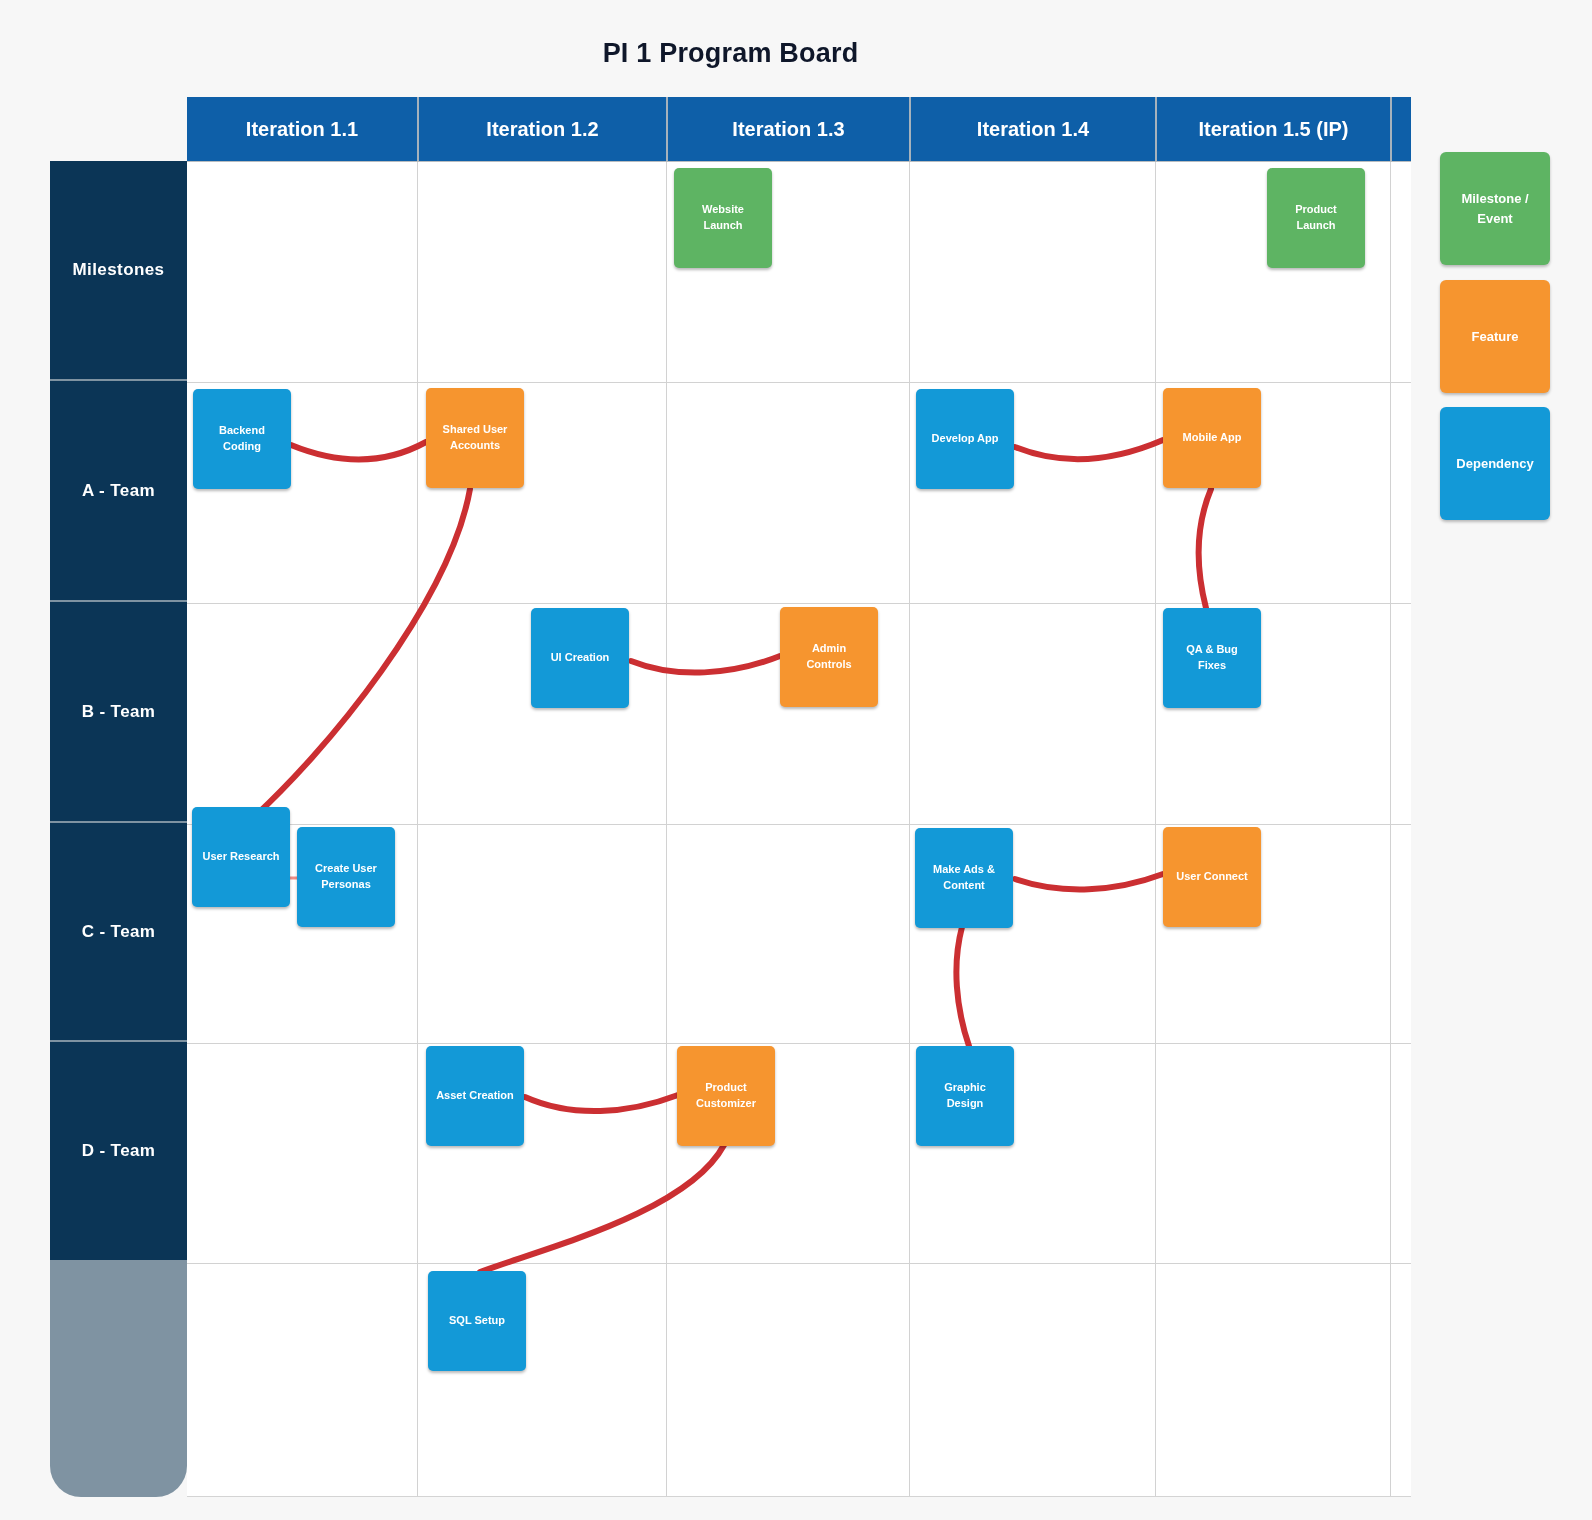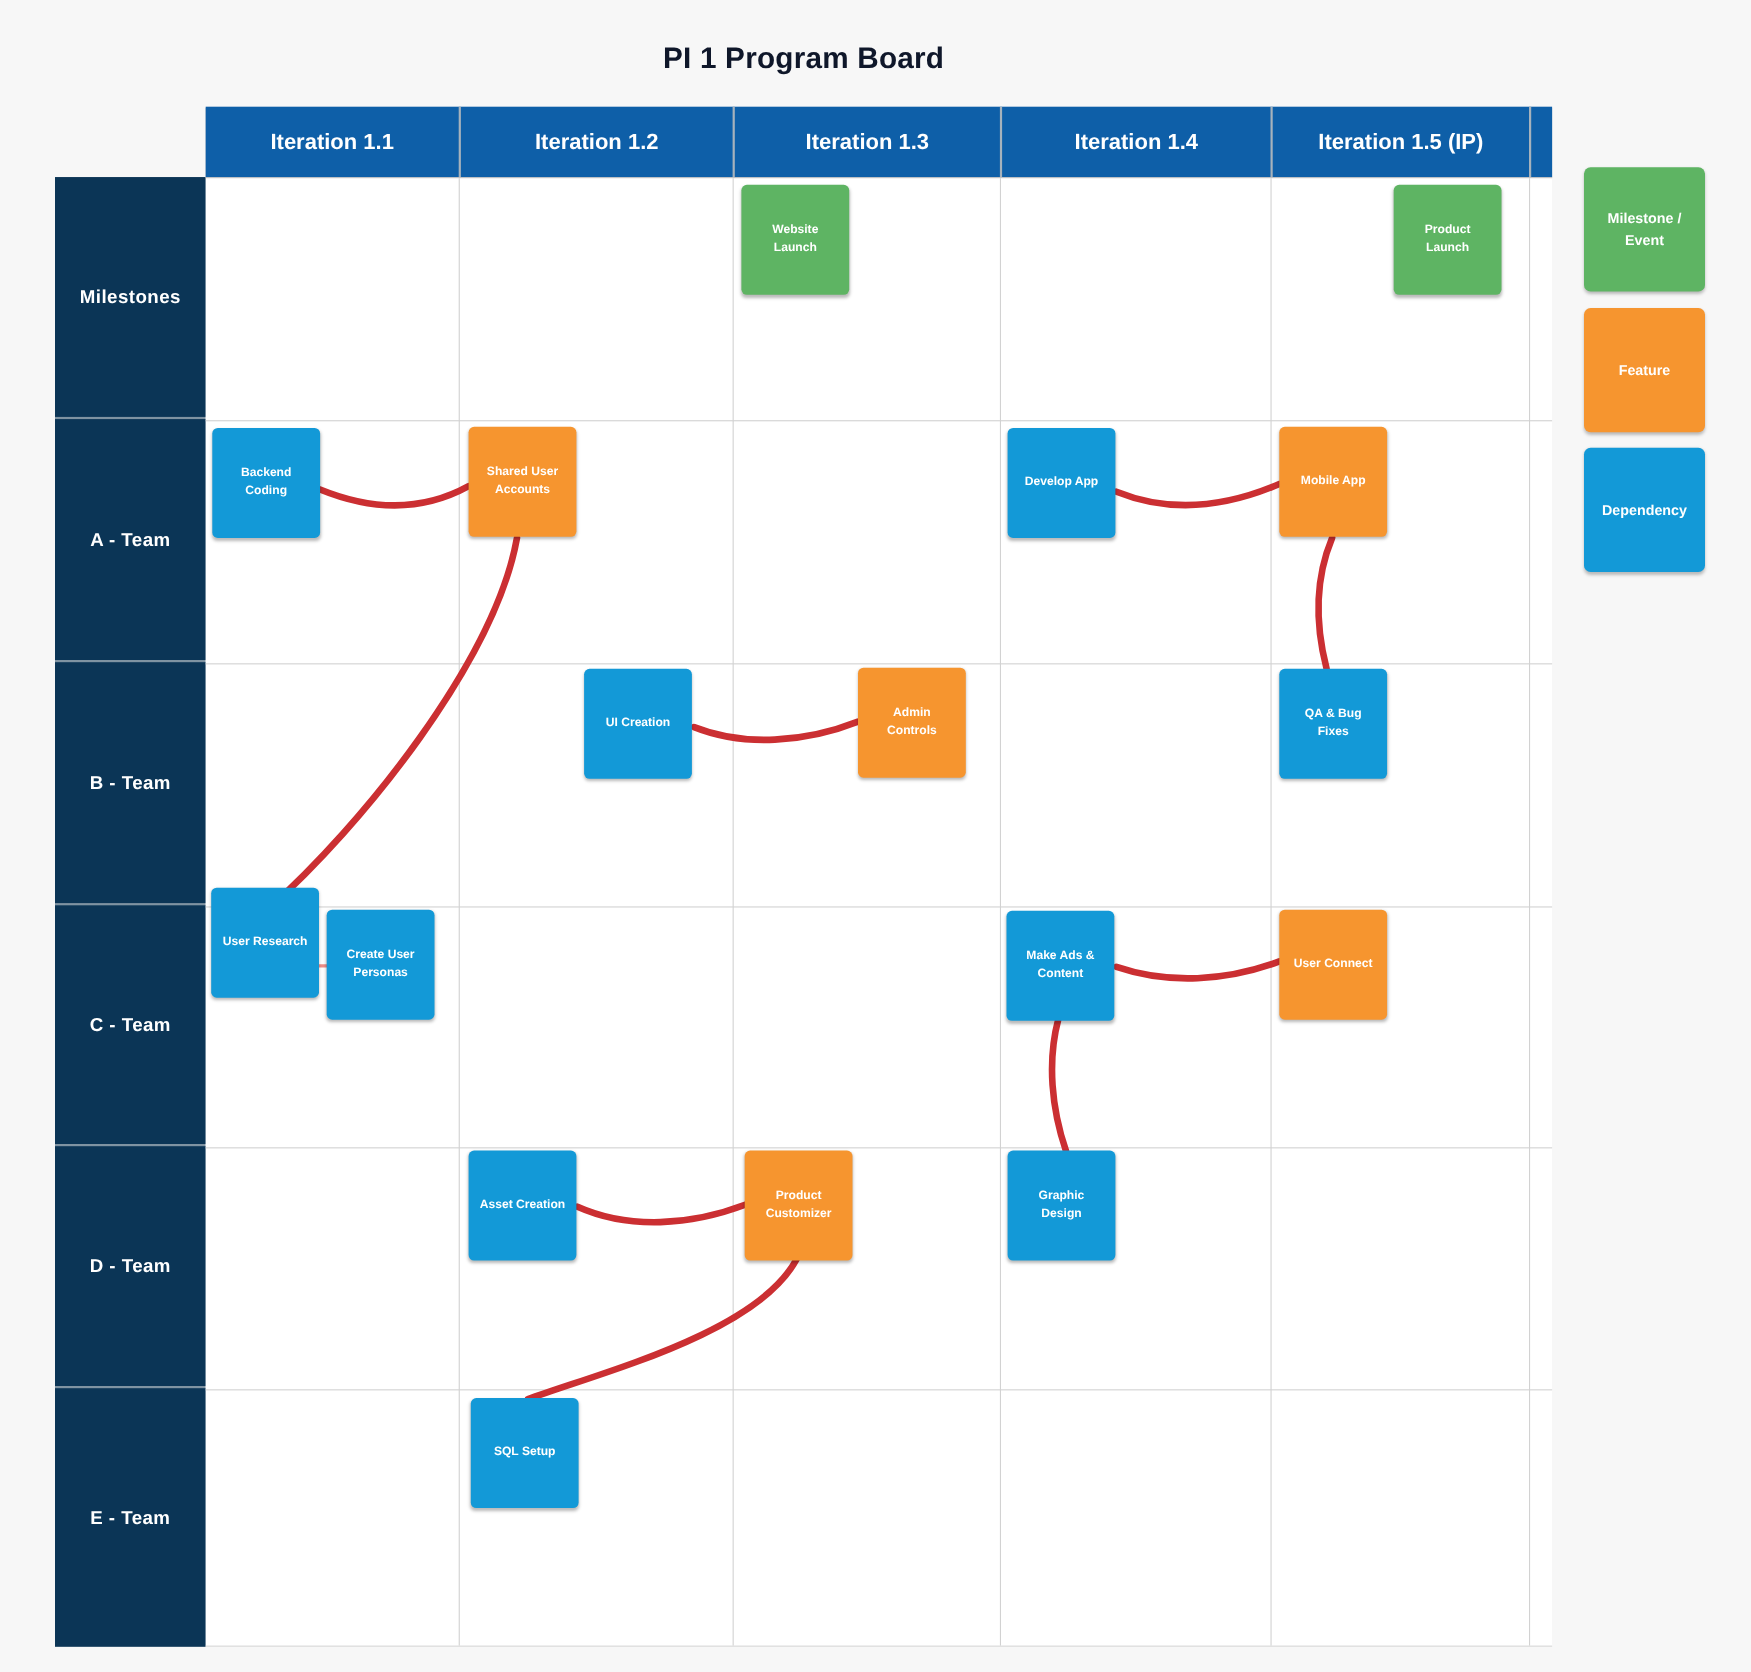--- a/index.html
+++ b/index.html
@@ -24,20 +24,21 @@
     display:flex;align-items:center;justify-content:center;
     color:#ffffff;font-size:20px;font-weight:bold;
     border-left:2px solid #a6b2bc;box-sizing:border-box;
   }
   .col-header:first-child{border-left:none;}
   .col-header.stub{border-left:2px solid #a6b2bc;}
   
   .row-headers{
     position:absolute;left:50px;top:161px;width:137px;height:1336px;
     background:#7f93a2;
+    border-radius:31px;
   }
   .row-header{
     position:absolute;left:0;width:137px;background:#0b3556;
     display:flex;align-items:center;justify-content:center;
     color:#fff;font-size:17px;font-weight:bold;letter-spacing:.4px;
   }
   
   .grid{
     position:absolute;left:187px;top:161px;width:1224px;height:1336px;
     background:#ffffff;border-top:1px solid #b8bcbf;border-bottom:1px solid #d4d4d4;
@@ -83,21 +84,20 @@
   <div class="col-header" style="width:235px">Iteration 1.5 (IP)</div>
   <div class="col-header stub" style="width:21px"></div>
 </div>
 
 <div class="row-headers">
   <div class="row-header" style="top:0;height:218px">Milestones</div>
   <div class="row-header" style="top:220px;height:219px">A - Team</div>
   <div class="row-header" style="top:441px;height:219px">B - Team</div>
   <div class="row-header" style="top:662px;height:217px">C - Team</div>
   <div class="row-header" style="top:881px;height:218px">D - Team</div>
-  <div class="row-header" style="top:1101px;height:235px">E - Team</div>
 </div>
 
 <div class="grid">
   <div class="vline" style="left:230px"></div>
   <div class="vline" style="left:479px"></div>
   <div class="vline" style="left:722px"></div>
   <div class="vline" style="left:968px"></div>
   <div class="vline" style="left:1203px"></div>
   <div class="hline" style="top:220px"></div>
   <div class="hline" style="top:441px"></div>

